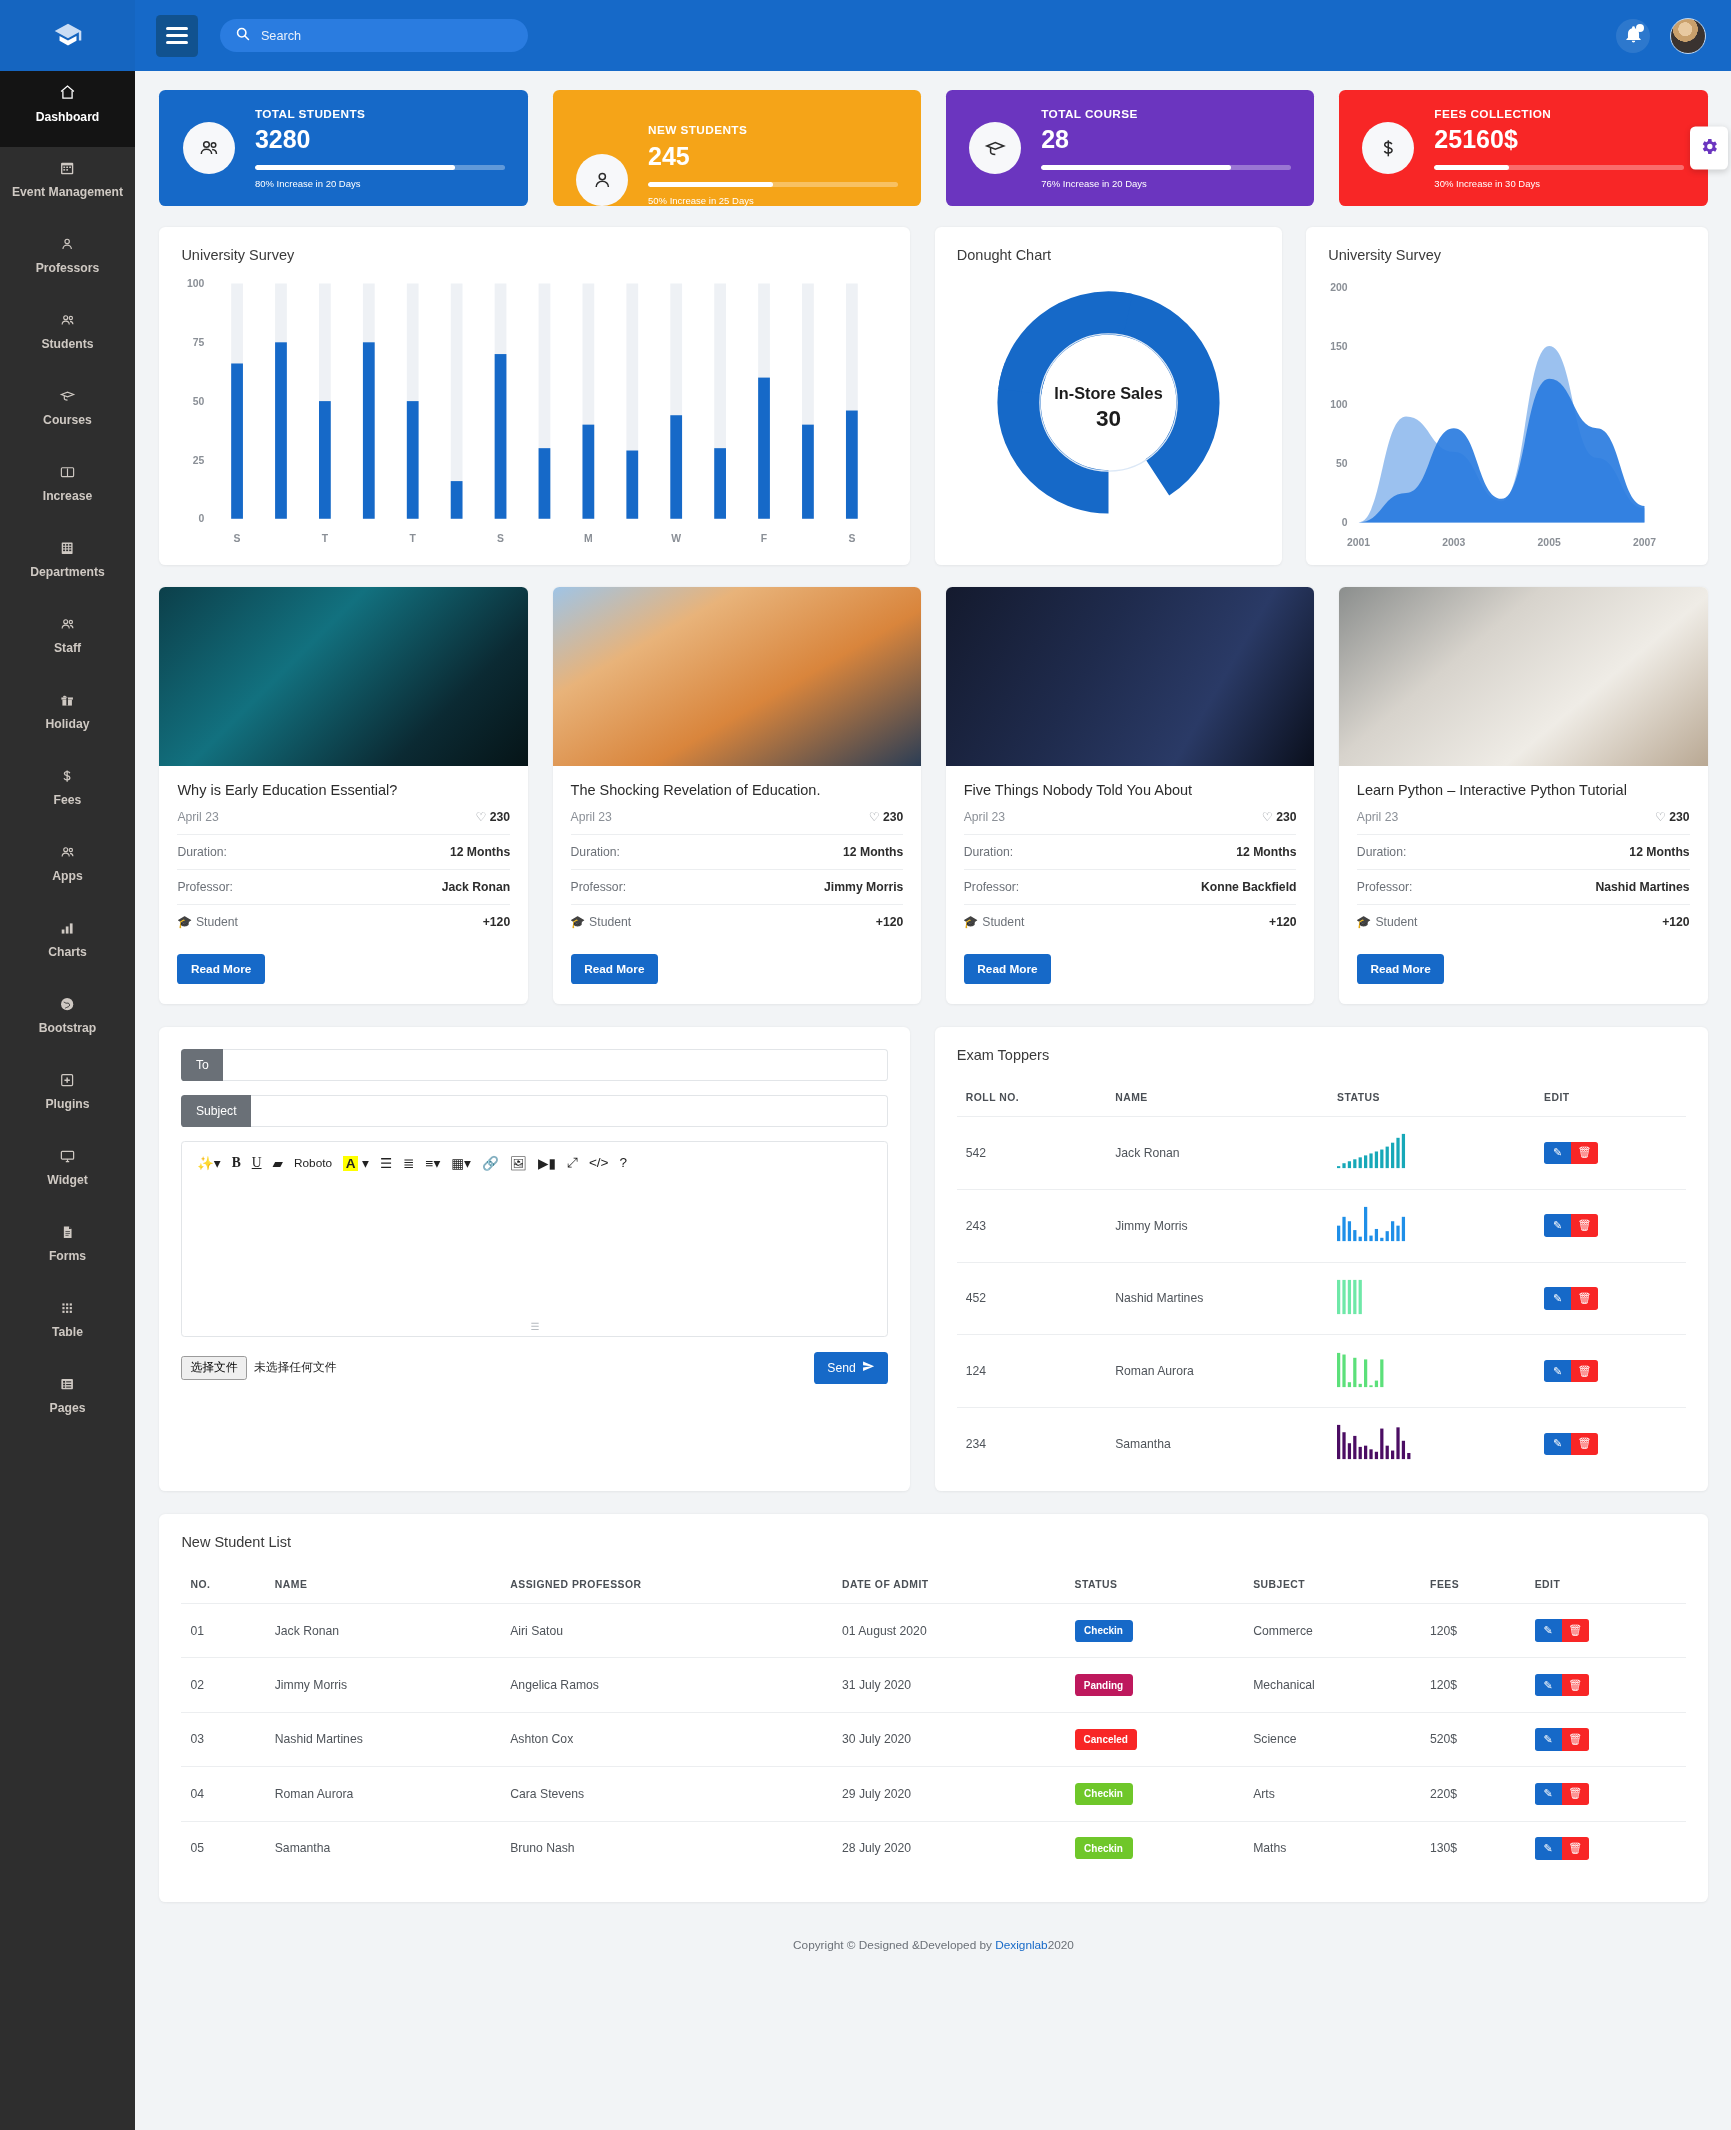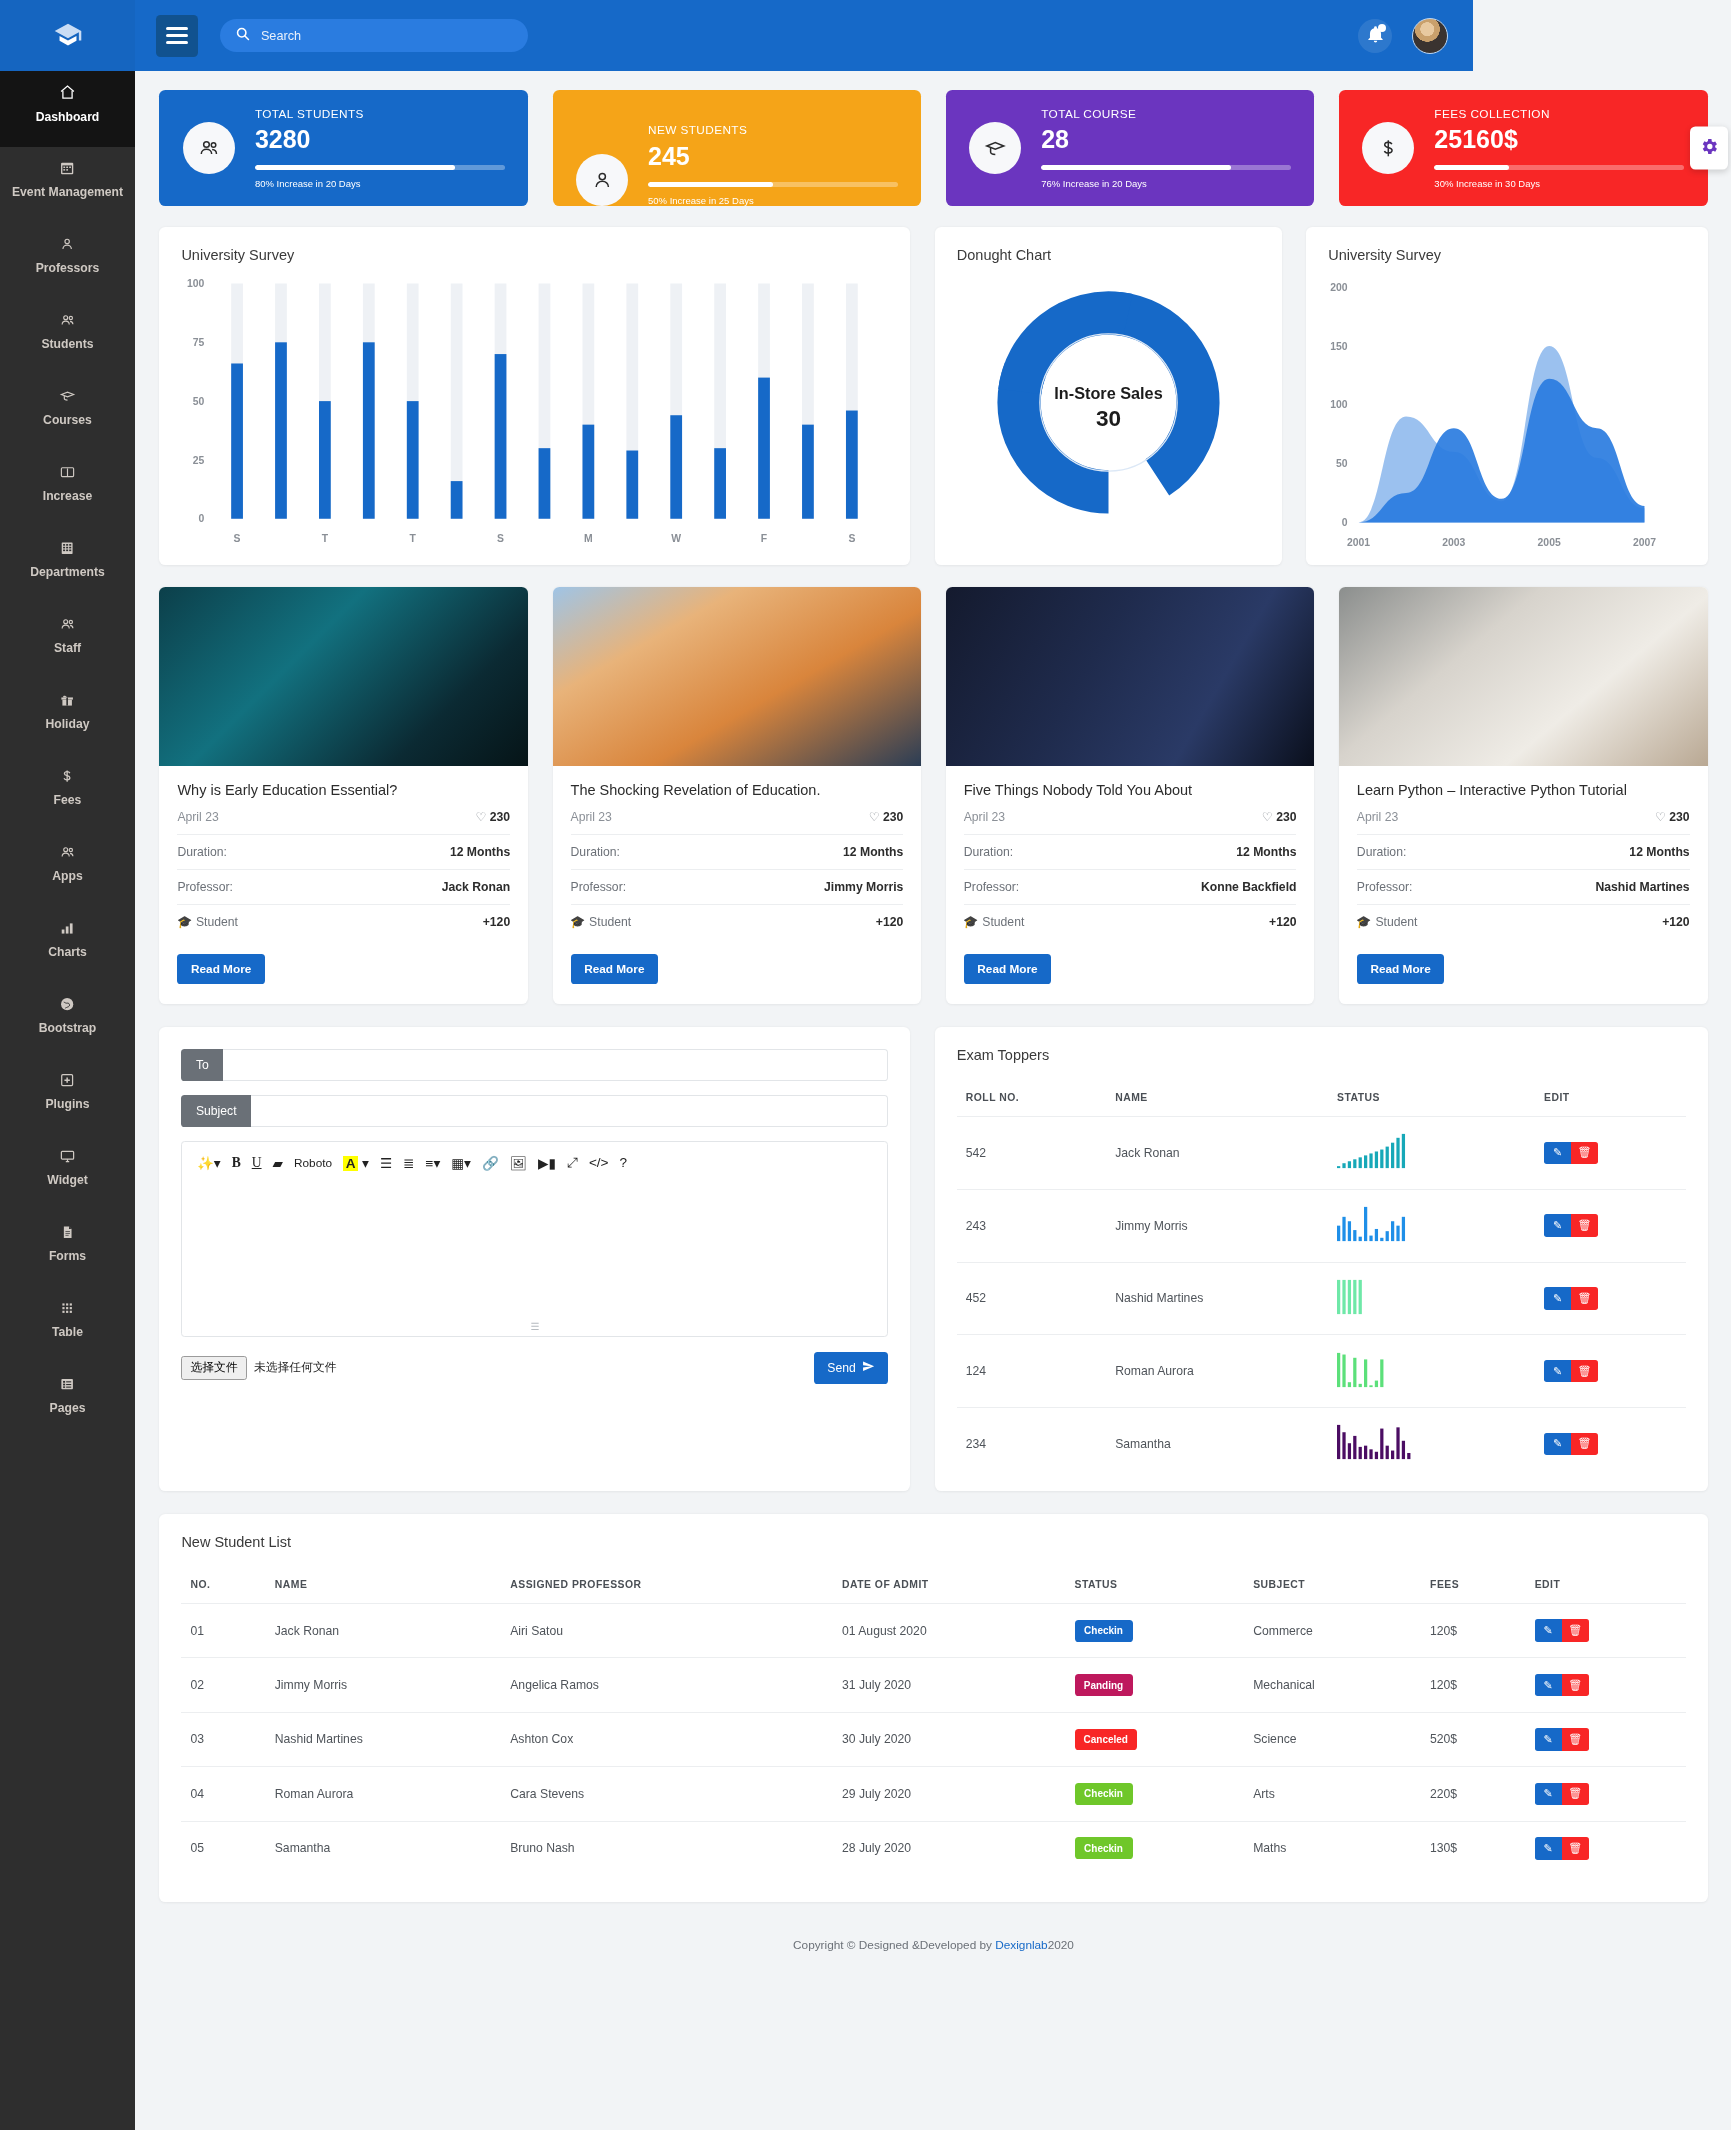--- a/index.html
+++ b/index.html
@@ -4,21 +4,21 @@
 <style>
   * { box-sizing: border-box; margin: 0; padding: 0; }
   body {
     width: 1731px; height: 2130px;
     background: #f2f4f6;
     font-family: "Liberation Sans", sans-serif;
     overflow: hidden;
   }
   
   .header {
-    position: absolute; top: 0; left: 0; width: 1473px; height: 71px;
+    position: absolute; top: 0; left: 0; width: 1731px; height: 71px;
     background: #1669c8; display: flex; align-items: center; z-index: 30;
   }
   .brand {
     width: 135px; height: 71px; background: #1565c0;
     display: flex; align-items: center; justify-content: center;
   }
   .hamburger {
     width: 42px; height: 42px; margin-left: 21px; background: #11528f;
     border-radius: 4.5px; display: flex; flex-direction: column;
     align-items: center; justify-content: center; gap: 4.5px; cursor: pointer;
@@ -63,21 +63,21 @@
   .stats { margin-top: 19px; }
   .stat {
     flex: 1; height: 116px; border-radius: 6.3px; display: flex; align-items: center;
     padding: 0 23.5px; gap: 20px; color: #fff; position: relative;
   }
   .stat .circle {
     width: 52px; height: 52px; border-radius: 50%; background: #f7f8fa;
     display: flex; align-items: center; justify-content: center; flex: 0 0 auto;
   }
   .stat .body { flex: 1; }
-  .stat .label { font-size: 11.8px; font-weight: normal; letter-spacing: 0.4px; }
+  .stat .label { font-size: 11.8px; font-weight: bold; letter-spacing: 0.4px; }
   .stat .value { font-size: 25px; font-weight: bold; margin-top: 4.5px; }
   .stat .bar { height: 5.4px; border-radius: 2.7px; background: rgba(255,255,255,.32); margin-top: 11px; overflow: hidden; }
   .stat .bar i { display: block; height: 100%; background: #fff; border-radius: 2.7px; }
   .stat .sub { font-size: 9.5px; margin-top: 8.1px; }
   .gear-btn {
     position: absolute; right: -20px; top: 50%; transform: translateY(-50%);
     width: 38px; height: 43px; background: #fff; border-radius: 5.4px;
     display: flex; align-items: center; justify-content: center;
     box-shadow: 0 1.8px 6.3px rgba(0,0,0,.16); cursor: pointer; z-index: 5;
   }

